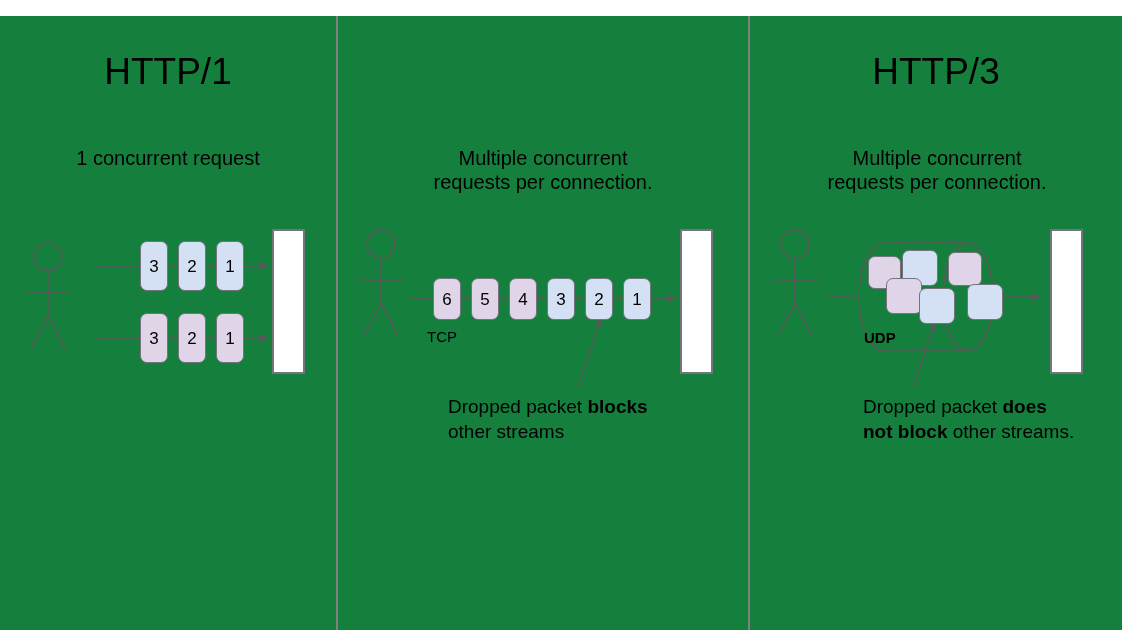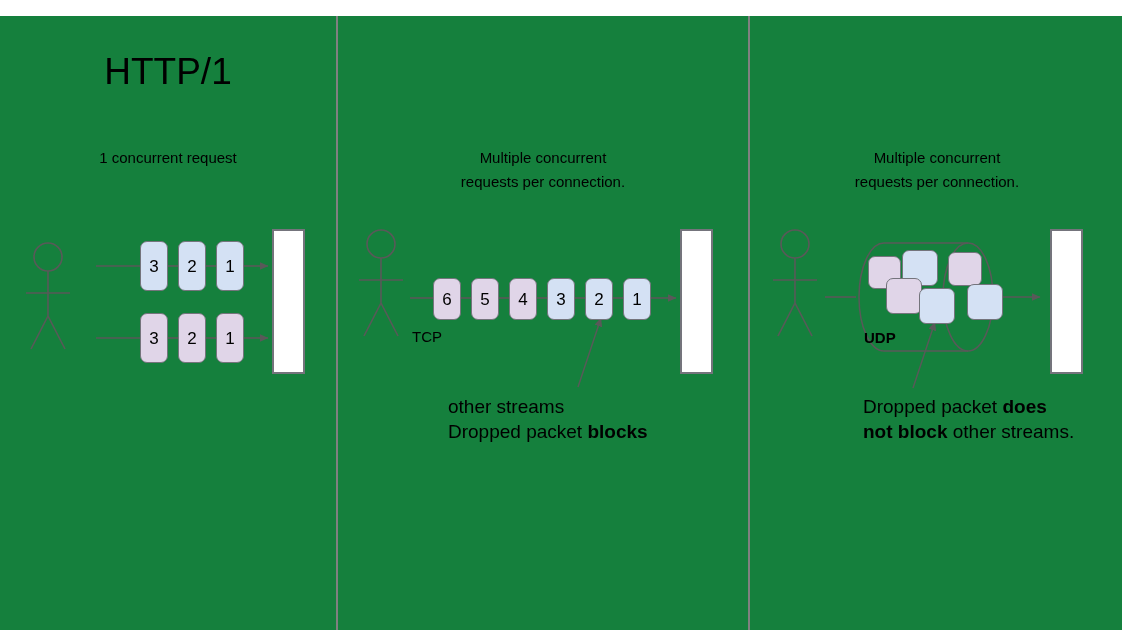--- a/index.html
+++ b/index.html
@@ -32,21 +32,21 @@
     text-align: center;
     font-size: 37px;
     line-height: 44px;
     font-weight: 400;
     color: #000000;
     white-space: nowrap;
   }
   .panel-subtitle {
     position: absolute;
     text-align: center;
-    font-size: 15px;
+    font-size: 20px;
     line-height: 24px;
     font-weight: 400;
     color: #000000;
   }
   .proto-label {
     position: absolute;
     font-size: 15px;
     line-height: 18px;
     color: #000000;
     white-space: nowrap;
@@ -202,29 +202,30 @@
     <div>requests per connection.</div>
   </div>
 
   <div class="pkt purple" style="left:433px; top:262px; width:28px; height:42px;">6</div>
   <div class="pkt purple" style="left:471px; top:262px; width:28px; height:42px;">5</div>
   <div class="pkt purple" style="left:509px; top:262px; width:28px; height:42px;">4</div>
   <div class="pkt blue" style="left:547px; top:262px; width:28px; height:42px;">3</div>
   <div class="pkt blue" style="left:585px; top:262px; width:28px; height:42px;">2</div>
   <div class="pkt blue" style="left:623px; top:262px; width:28px; height:42px;">1</div>
 
-  <div class="proto-label" style="left:412px; top:312px;">TCP</div>
+  <div class="proto-label" style="left:427px; top:312px;">TCP</div>
 
   <div class="server-bar" style="left:680px; top:213px; width:33px; height:145px;"></div>
 
   <div class="note-text" style="left:448px; top:378px; width:280px;">
+    <div><span>Dropped packet </span><b>blocks</b></div>
     <div><b></b><span>other streams</span></div>
-    <div><span>Dropped packet </span><b>blocks</b></div>
-  </div>
-
+  </div>
+
+  <div class="panel-title" style="left:750px; top:34px; width:372px;">HTTP/3</div>
 
   <div class="panel-subtitle" style="left:782px; top:130px; width:310px;">
     <div>Multiple concurrent</div>
     <div>requests per connection.</div>
   </div>
 
   <div class="cyl-pkt purple" style="left:868px; top:240px; width:33px; height:33px;"></div>
   <div class="cyl-pkt blue" style="left:902px; top:234px; width:36px; height:36px;"></div>
   <div class="cyl-pkt purple" style="left:886px; top:262px; width:36px; height:36px;"></div>
   <div class="cyl-pkt purple" style="left:948px; top:236px; width:34px; height:34px;"></div>

